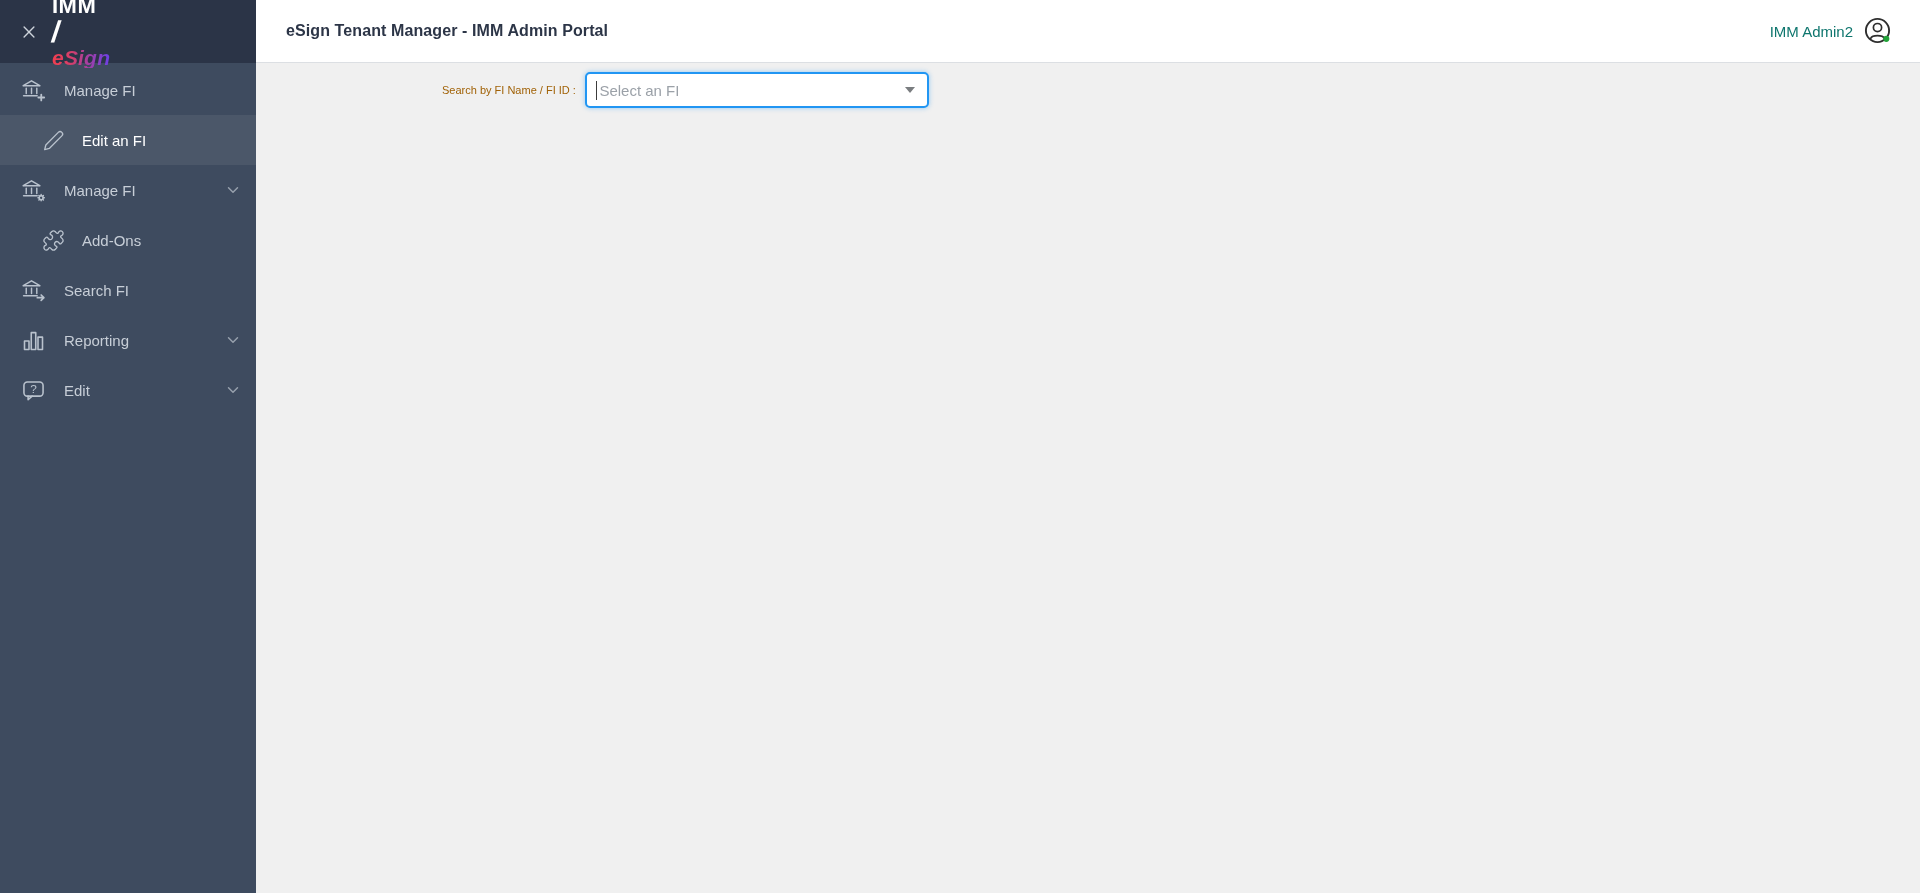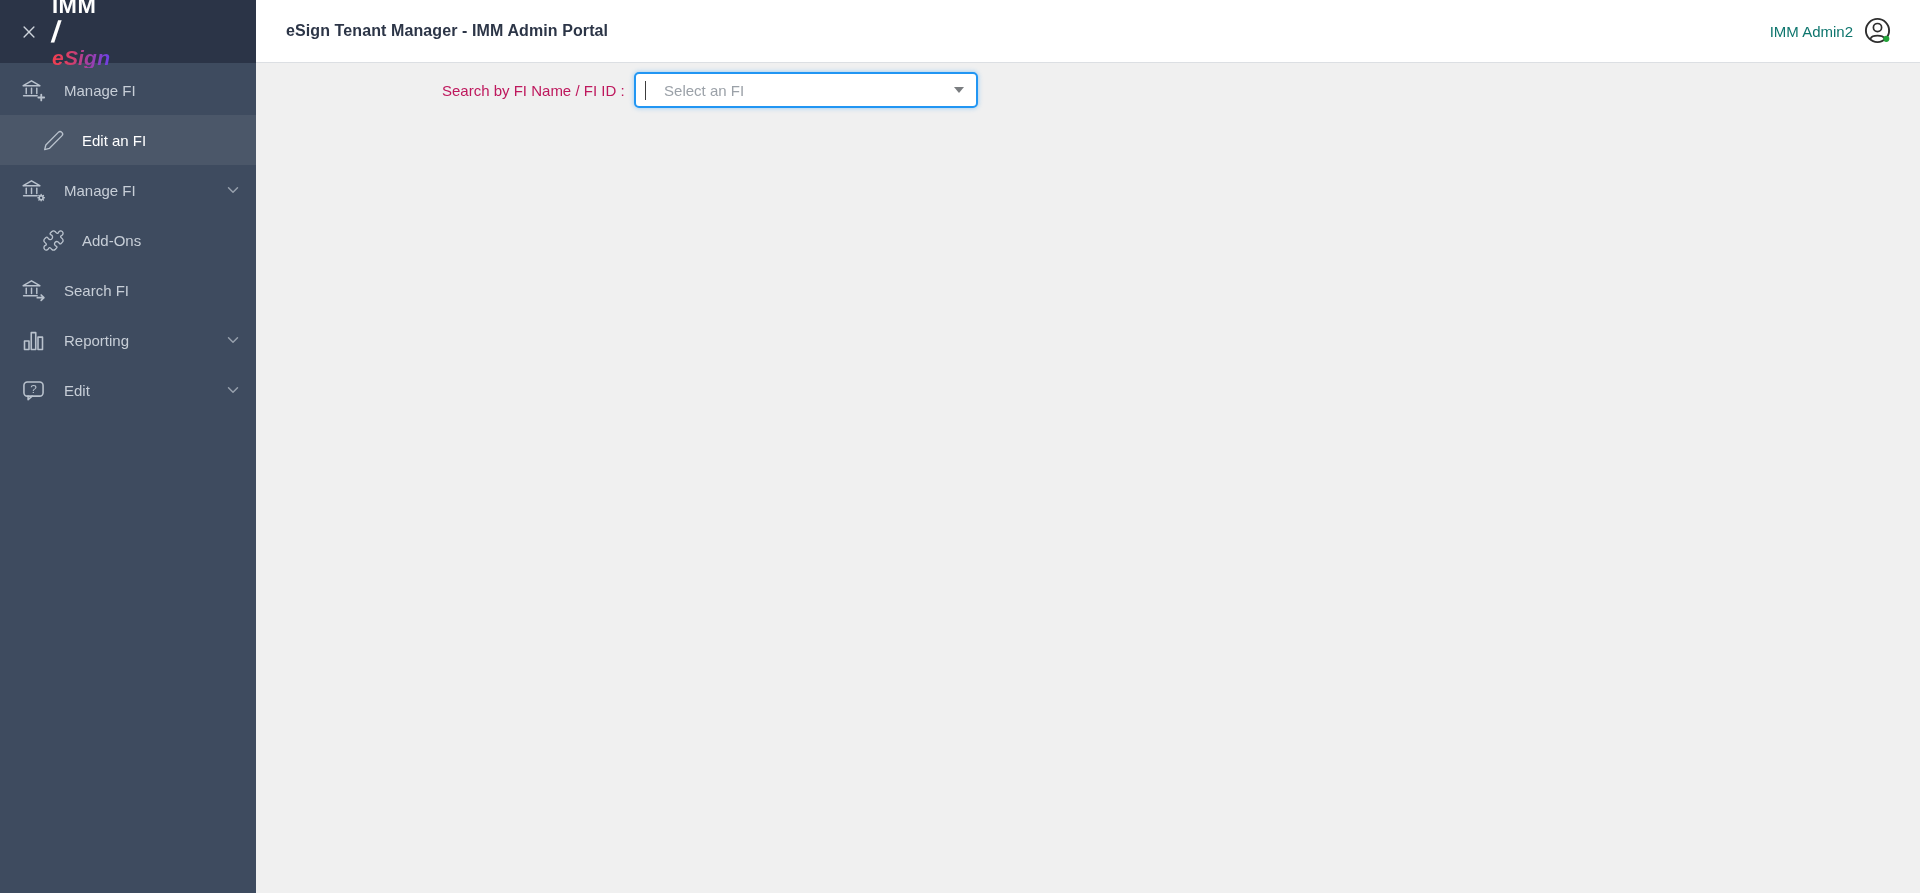--- a/index.html
+++ b/index.html
@@ -32,23 +32,23 @@
   .right { flex:1; display:flex; flex-direction:column; }
   header { height:63px; background:#ffffff; border-bottom:1px solid #dcdfe3; display:flex; align-items:center; padding:0 26px 0 30px; }
   .page-title { font-size:16px; font-weight:700; color:#2c3547; letter-spacing:.1px; }
   .user-box { margin-left:auto; display:flex; align-items:center; gap:9px; }
   .user-name { font-size:15px; color:#0f766e; }
   .avatar { width:32px; height:32px; display:inline-flex; cursor:pointer; }
 
   
   main { flex:1; background:#f0f0f0; }
   .search-row { display:flex; align-items:center; margin:9px 0 0 186px; gap:9px; }
-  .search-label { font-size:15px; color:#be185d; }
+  .search-label { font-size:11px; color:#a16207; }
   .fi-select { width:344px; height:36px; background:#ffffff; border:2px solid #2196f3; border-radius:5px;
-    box-shadow:0 0 5px rgba(33,150,243,.45); display:flex; align-items:center; padding:0 12px 0 9px; cursor:pointer; position:relative;gap:16px; }
+    box-shadow:0 0 5px rgba(33,150,243,.45); display:flex; align-items:center; padding:0 12px 0 9px; cursor:pointer; position:relative; }
   .text-caret { width:1.5px; height:19px; background:#3c3c3c; margin-right:2px; animation:blink 1s steps(1) infinite; }
   @keyframes blink { 50% { opacity:0; } }
   .select-placeholder { font-size:15px; color:#9ba1a8; }
   .dd-arrow { margin-left:auto; width:0; height:0; border-left:5.5px solid transparent; border-right:5.5px solid transparent; border-top:6.5px solid #7a7d80; }
 
   svg { display:block; }
 </style>
 </head>
 <body>
 

